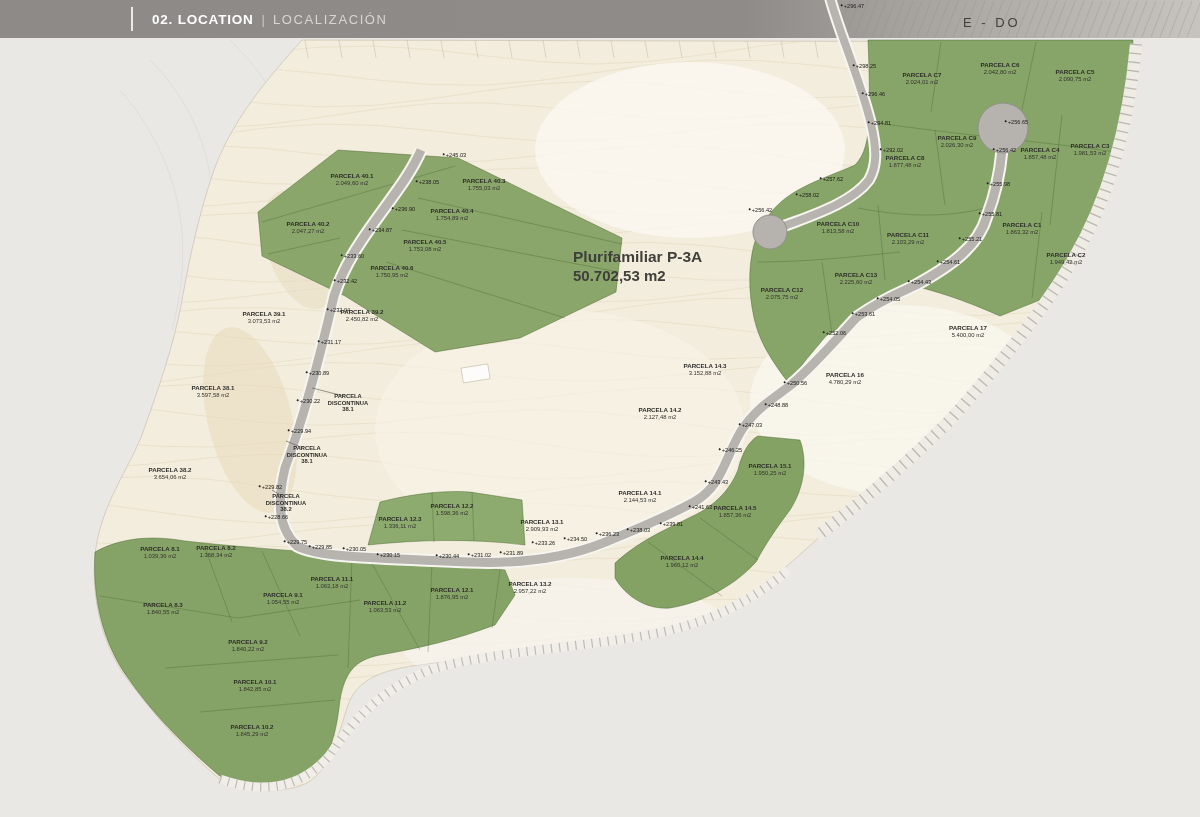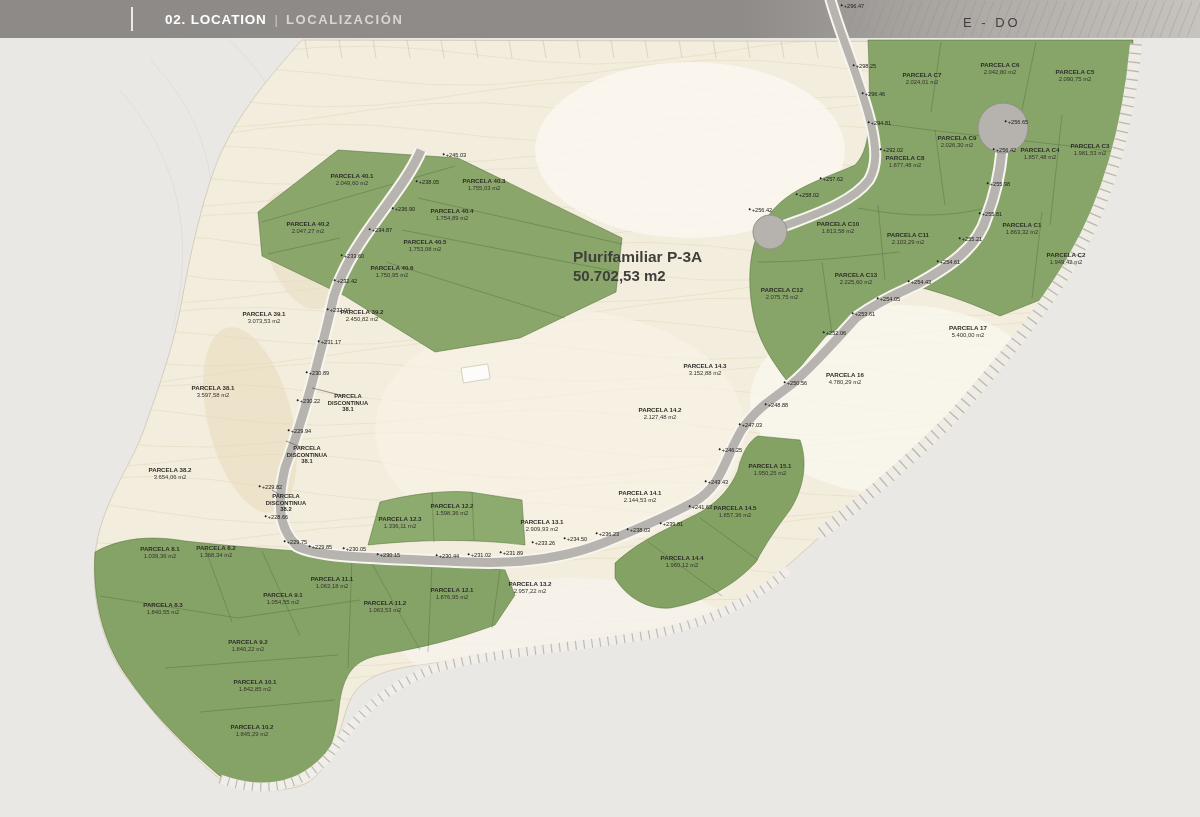--- a/index.html
+++ b/index.html
@@ -1,23 +1,23 @@
 <!DOCTYPE html>
 <html><head>
 <meta charset="utf-8">
 <style>
   html,body{margin:0;padding:0;background:#dfdddb;}
   .stage{position:relative;width:1200px;height:817px;overflow:hidden;background:#eae8e5;font-family:"Liberation Sans",sans-serif;}
   .stage svg{position:absolute;inset:0;display:block;}
   
-  .header-title{position:absolute;top:0;left:13px;height:38px;display:flex;align-items:center;padding-left:152px;pointer-events:none;}
+  .header-title{position:absolute;top:0;left:0;height:38px;display:flex;align-items:center;padding-left:152px;pointer-events:none;}
   .header-rule{position:absolute;top:7px;left:131px;width:2px;height:24px;background:#f5f4f2;opacity:.9;}
   .hdr-section{font-size:13.5px;font-weight:700;color:#ffffff;letter-spacing:.8px;}
   .hdr-divider{font-size:13px;color:#cbc8c4;margin:0 8px;font-weight:300;}
-  .hdr-subtitle{font-size:13px;font-weight:700;color:#d9d6d2;letter-spacing:1.6px;}
+  .hdr-subtitle{font-size:13px;font-weight:400;color:#d9d6d2;letter-spacing:1.6px;}
   
   text{font-family:"Liberation Sans",sans-serif;}
   .parcel-name{font-size:6.2px;font-weight:700;fill:#2f2e2a;}
   .parcel-area{font-size:5.9px;font-weight:400;fill:#35342f;}
   .spot-label{font-size:5.6px;fill:#23221f;}
   .disc-label{font-size:5.8px;font-weight:700;fill:#2f2e2a;}
   .main-title{font-size:15.5px;font-weight:600;fill:#403f3b;}
   .main-area{font-size:15px;font-weight:600;fill:#403f3b;}
   .corridor-label{font-size:13px;fill:#413f3c;letter-spacing:3px;}
 </style>

